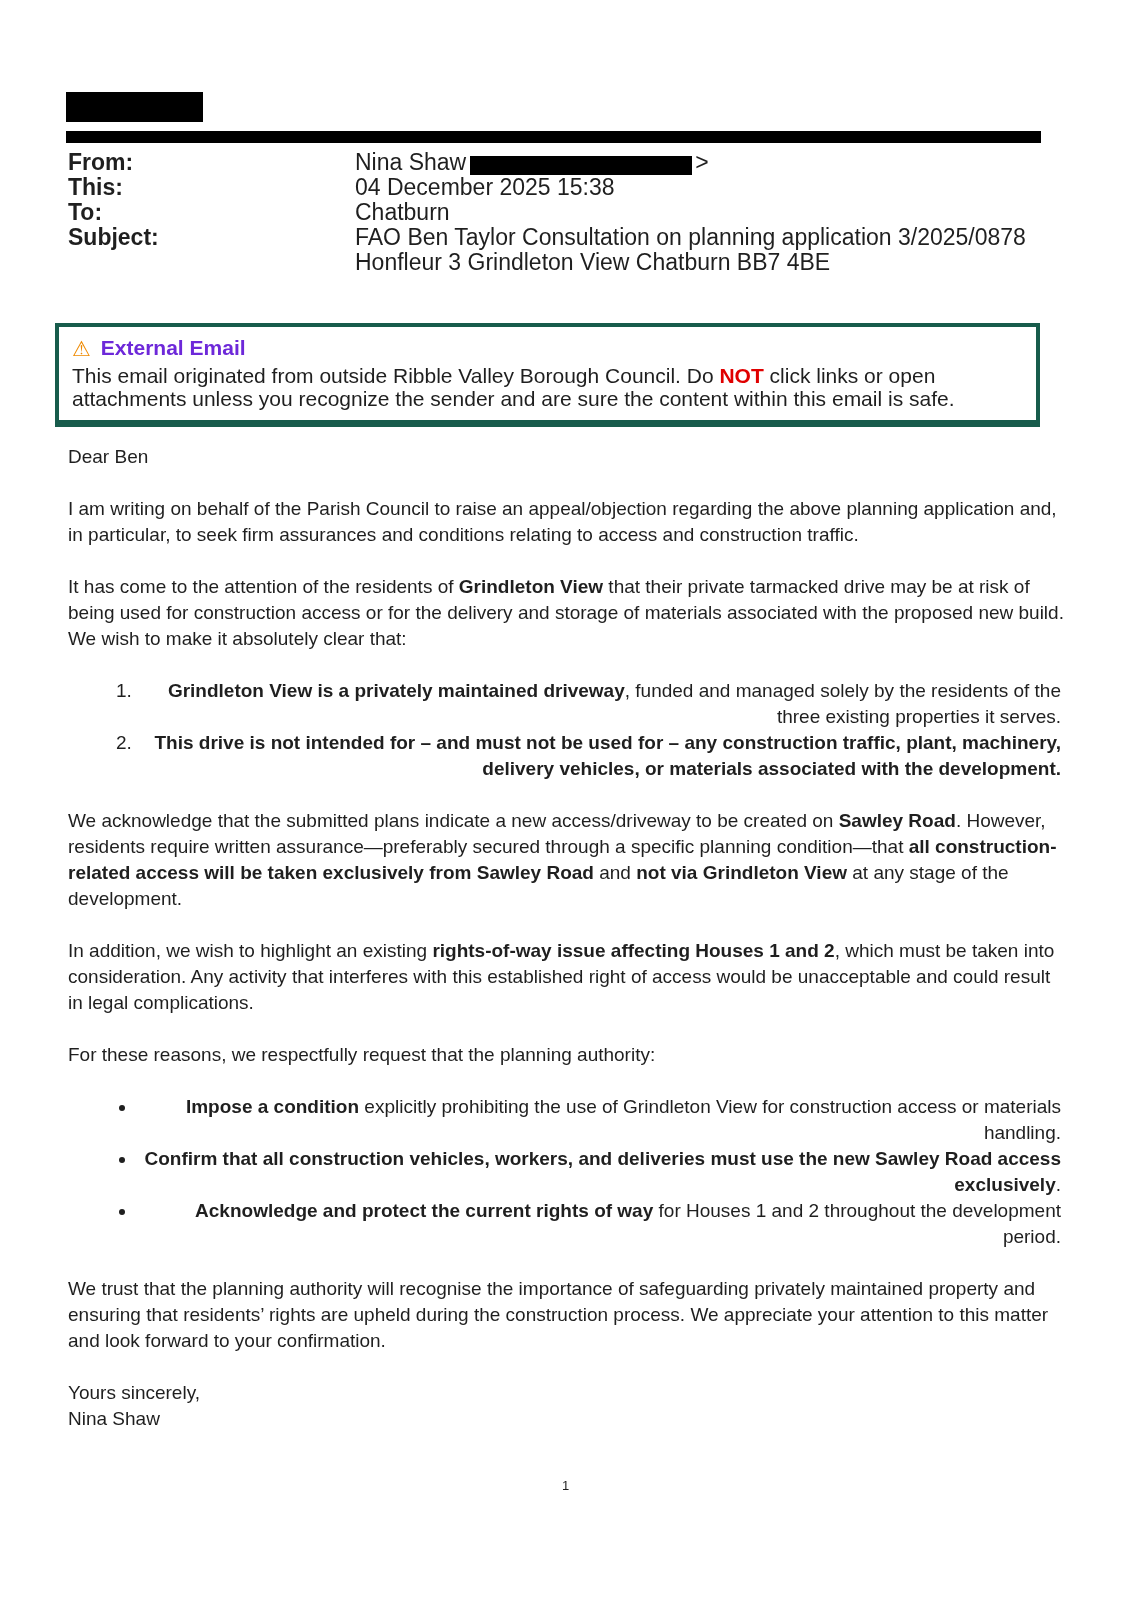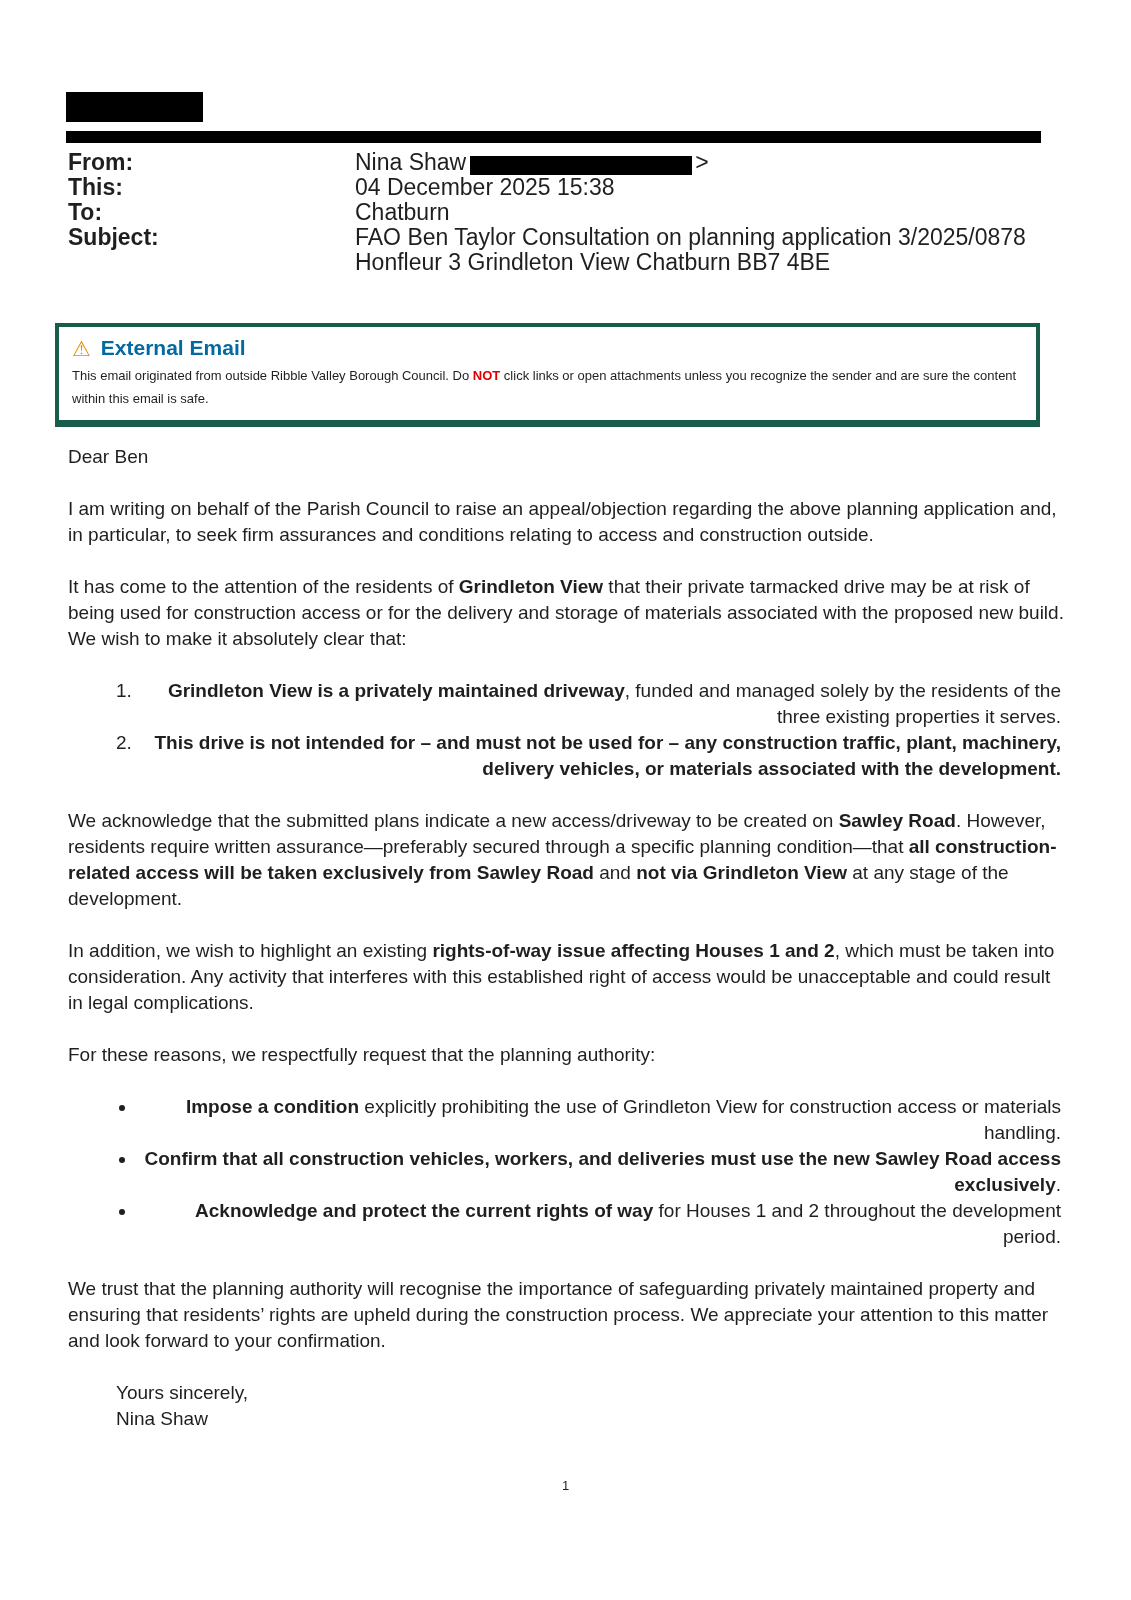--- a/index.html
+++ b/index.html
@@ -53,41 +53,41 @@
   }
   .warning-title-row { display: flex; align-items: center; gap: 10px; }
   .warning-icon {
     font-size: 21px;
     line-height: 21px;
     color: #ef8a00;
   }
   .warning-title {
     font-size: 21px;
     font-weight: bold;
-    color: #0369a1;
+    color: #6d28d9;
   }
   .warning-body {
     margin-top: 4px;
-    font-size: 13px;
+    font-size: 21px;
     line-height: 23px;
     color: #1f1f1f;
   }
   
   .email-body {
     position: absolute;
     left: 68px;
     top: 444px;
     width: 997px;
     font-size: 19px;
     line-height: 26px;
   }
   .email-body p { margin: 0 0 26px 0; }
   .email-body ol, .email-body ul { margin: 0 4px 26px 0; padding-left: 69px; text-align: right; }
   .email-body li { padding-left: 4px; }
-  .email-body .signature { margin-bottom: 0; margin-left: 48px; }
+  .email-body .signature { margin-bottom: 0; }
   .bold { font-weight: bold; }
   .red { color: #e00000; font-weight: bold; }
   
   .footer {
     position: absolute;
     left: 0;
     top: 1478px;
     width: 100%;
     text-align: center;
     font-size: 13px;
@@ -124,21 +124,21 @@
   <div class="warning-box">
     <div class="warning-title-row">
       <span class="warning-icon">⚠</span>
       <span class="warning-title">External Email</span>
     </div>
     <div class="warning-body" id="warning-body"><span>This email originated from outside Ribble Valley Borough Council. Do </span><span class="bold red">NOT</span><span> click links or open attachments unless you recognize the sender and are sure the content within this email is safe.</span></div>
   </div>
 
   <div class="email-body" id="email-body">
     <p>Dear Ben</p>
-  <p><span>I am writing on behalf of the Parish Council to raise an appeal/objection regarding the above planning application and, in particular, to seek firm assurances and conditions relating to access and construction outside.</span></p>
+  <p><span>I am writing on behalf of the Parish Council to raise an appeal/objection regarding the above planning application and, in particular, to seek firm assurances and conditions relating to access and construction traffic.</span></p>
       <p><span>It has come to the attention of the residents of </span><span class="bold">Grindleton View</span><span> that their private tarmacked drive may be at risk of being used for construction access or for the delivery and storage of materials associated with the proposed new build. We wish to make it absolutely clear that:</span></p>
       <ol>
         <li><span class="bold">Grindleton View is a privately maintained driveway</span><span>, funded and managed solely by the residents of the three existing properties it serves.</span></li>
         <li><span class="bold">This drive is not intended for – and must not be used for – any construction traffic, plant, machinery, delivery vehicles, or materials associated with the development.</span></li>
       </ol>
       <p><span>We acknowledge that the submitted plans indicate a new access/driveway to be created on </span><span class="bold">Sawley Road</span><span>. However, residents require written assurance—preferably secured through a specific planning condition—that </span><span class="bold">all construction-related access will be taken exclusively from Sawley Road</span><span> and </span><span class="bold">not via Grindleton View</span><span> at any stage of the development.</span></p>
       <p><span>In addition, we wish to highlight an existing </span><span class="bold">rights-of-way issue affecting Houses 1 and 2</span><span>, which must be taken into consideration. Any activity that interferes with this established right of access would be unacceptable and could result in legal complications.</span></p>
       <p><span>For these reasons, we respectfully request that the planning authority:</span></p>
       <ul>
         <li><span class="bold">Impose a condition</span><span> explicitly prohibiting the use of Grindleton View for construction access or materials handling.</span></li>

